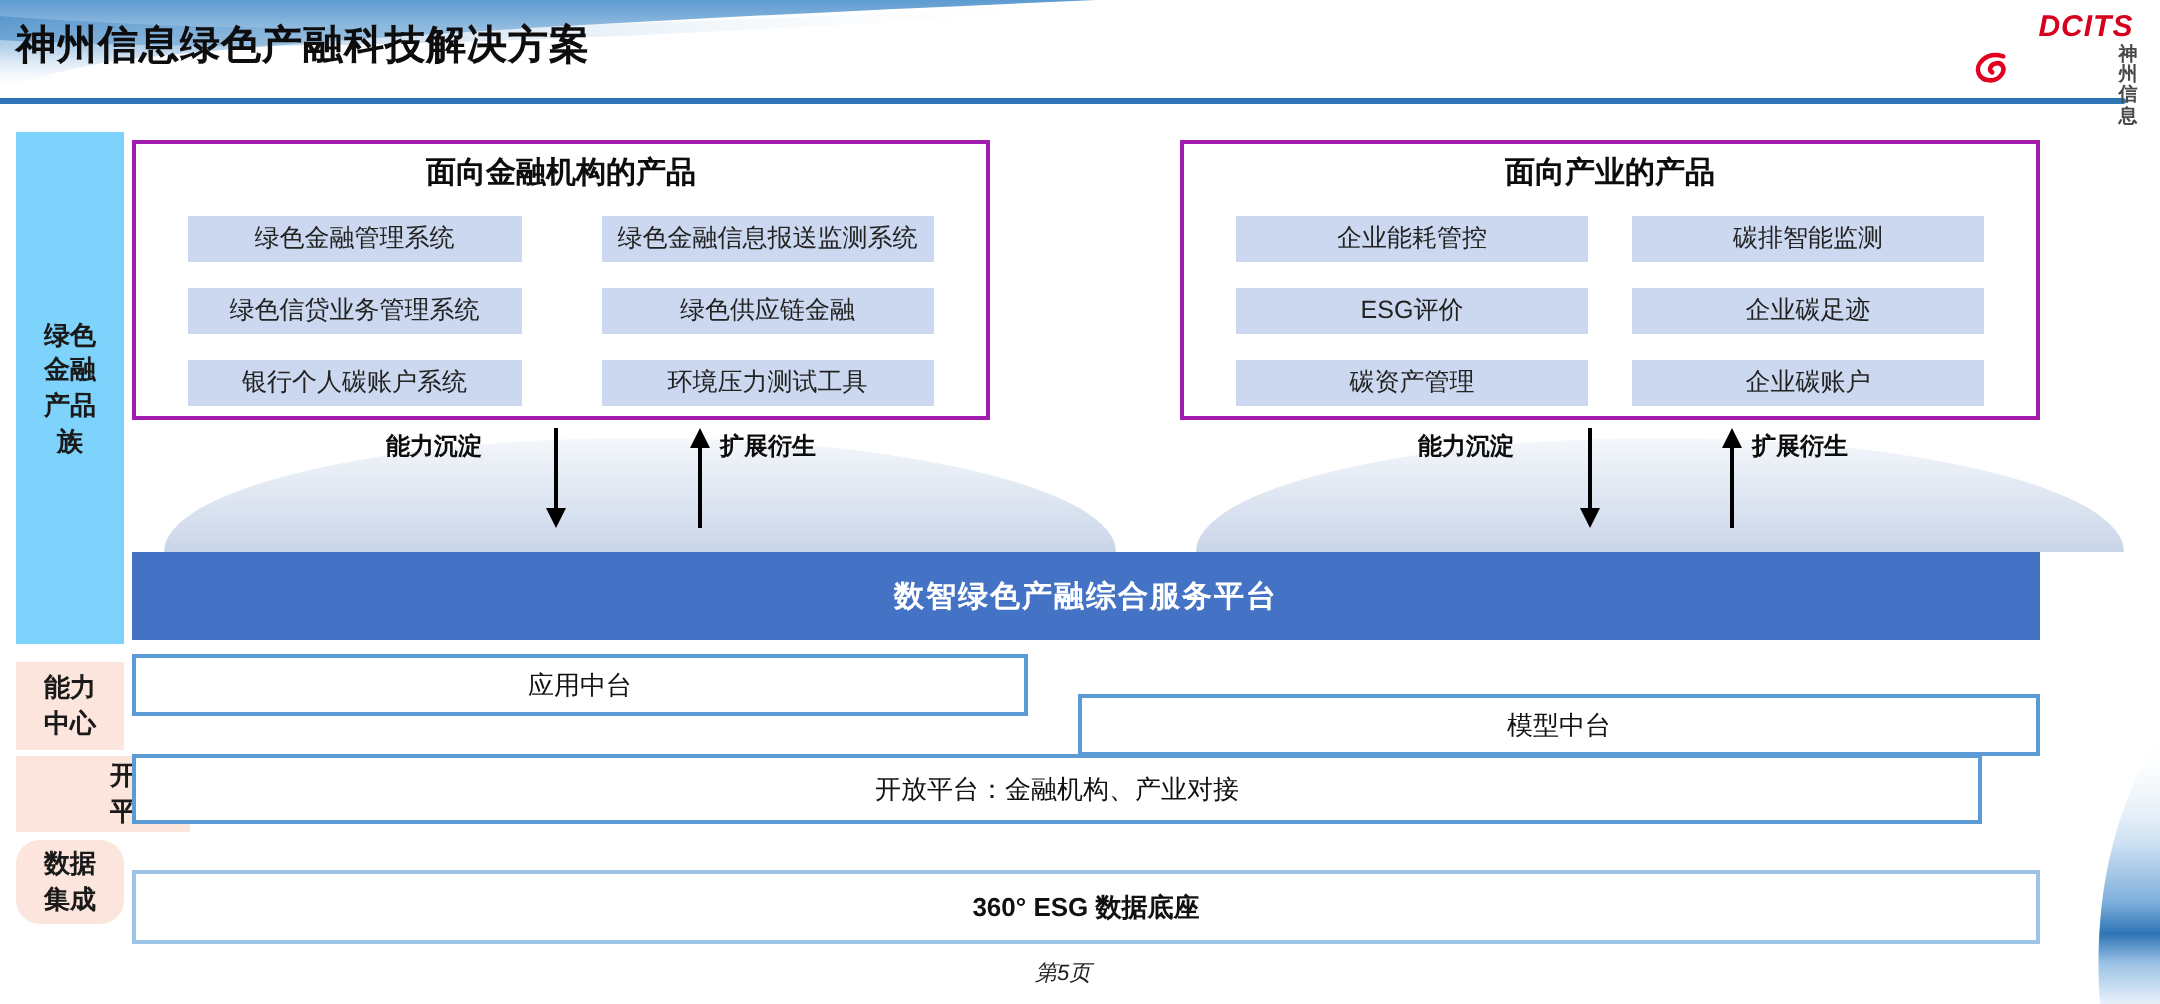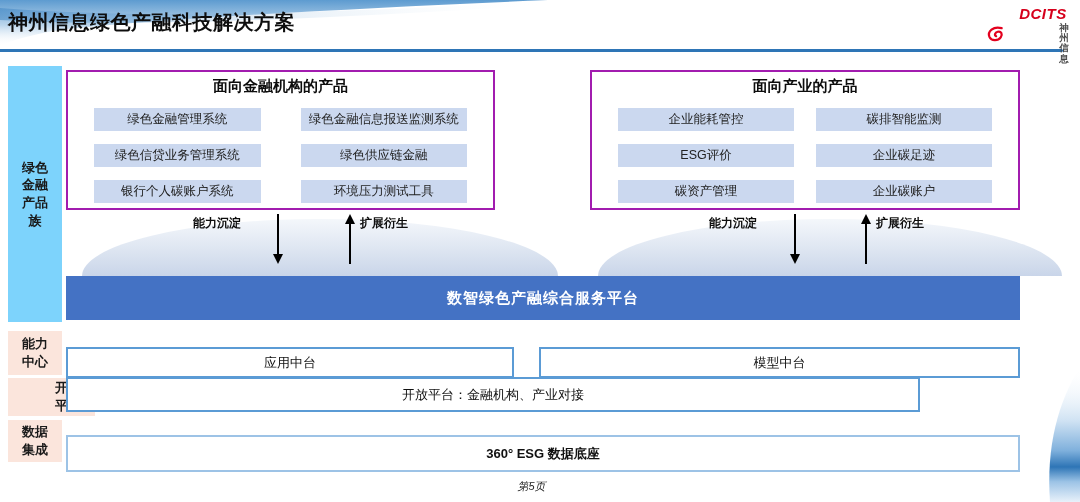--- a/index.html
+++ b/index.html
@@ -18,21 +18,21 @@
   .logo-texts{display:flex;flex-direction:column;line-height:1.1;}
   .logo-brand{font-size:15px;font-weight:bold;font-style:italic;color:#D6001C;letter-spacing:.5px;}
   .logo-brand-cn{font-size:9.5px;color:#4a4a4a;letter-spacing:2px;font-weight:bold;margin-left:40px;}
   
   .rail{position:absolute;left:8px;width:54px;display:flex;align-items:center;justify-content:center;}
   .rail span{display:block;width:28px;text-align:center;font-size:13px;font-weight:bold;line-height:1.35;color:#1a1a1a;word-break:break-all;}
   .rail-family{top:66px;height:256px;background:#7dd3fc;}
   .rail-peach{background:#FBE5DC;}
   .rail-cap{top:331px;height:44px;}
   .rail-open{top:378px;height:38px;padding-left:33px;}
-  .rail-data{top:420px;height:42px;}
+  .rail-data{top:420px;height:42px;border-radius:12px;}
   
   .product-box{
     position:absolute;top:70px;height:140px;background:#fff;border:2px solid #a21caf;box-sizing:border-box;
   }
   .product-box.left{left:66px;width:429px;}
   .product-box.right{left:590px;width:430px;}
   .product-title{margin-top:5px;text-align:center;font-size:15px;font-weight:bold;color:#0d0d0d;}
   .product-grid{margin:12px 26px 0;display:grid;grid-template-columns:1fr 1fr;gap:13px 40px;}
   .product-box.right .product-grid{gap:13px 22px;}
   .product-item{
@@ -53,23 +53,23 @@
   .platform-bar{
     position:absolute;left:66px;top:276px;width:954px;height:44px;background:#4472C4;
     display:flex;align-items:center;justify-content:center;color:#fff;font-size:15px;font-weight:bold;
     letter-spacing:1px;box-sizing:border-box;
   }
   
   .row-box{
     position:absolute;background:#fff;border:2px solid #5B9BD5;box-sizing:border-box;
     display:flex;align-items:center;justify-content:center;font-size:13px;color:#111;
   }
-  .row-app{left:66px;top:347px;width:448px;height:31px;}
+  .row-app{left:66px;top:327px;width:448px;height:31px;}
   .row-model{left:539px;top:347px;width:481px;height:31px;}
-  .row-open{left:66px;top:377px;width:854px;height:35px;}
+  .row-open{left:66px;top:377px;width:925px;height:35px;}
   .row-data{left:66px;top:435px;width:954px;height:37px;border-color:#9DC3E6;font-weight:bold;}
   
   .page-num{position:absolute;left:0;right:17px;top:479px;text-align:center;font-size:11px;font-style:italic;color:#222;}
   .deco-bottom{position:absolute;right:0;bottom:0;width:64px;height:135px;pointer-events:none;}
 </style>
 </head>
 <body>
 
 <div class="canvas">
 

